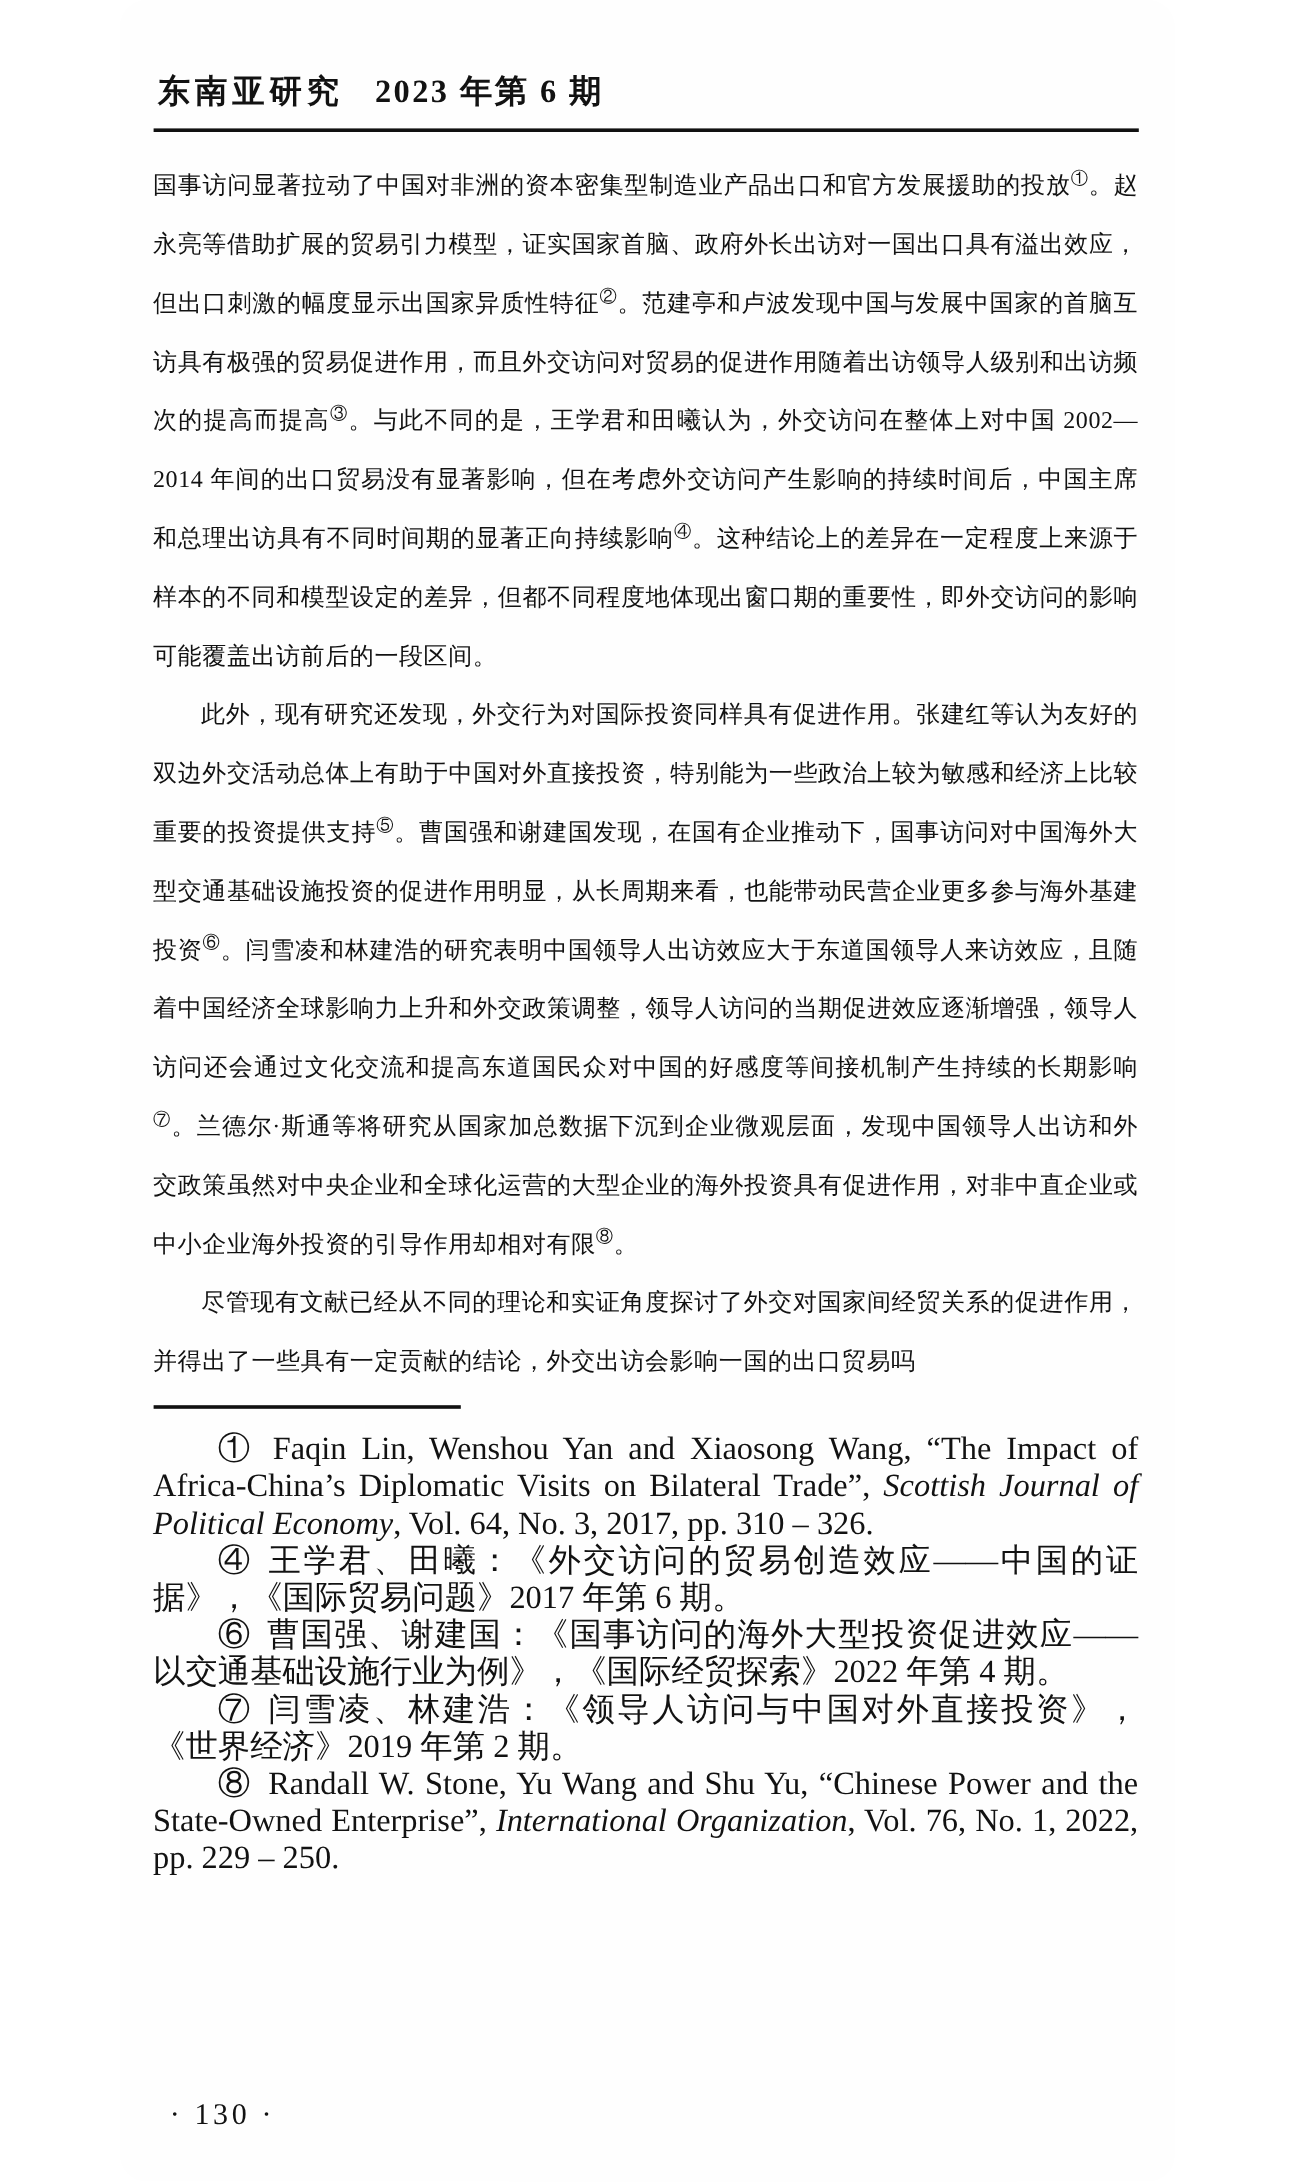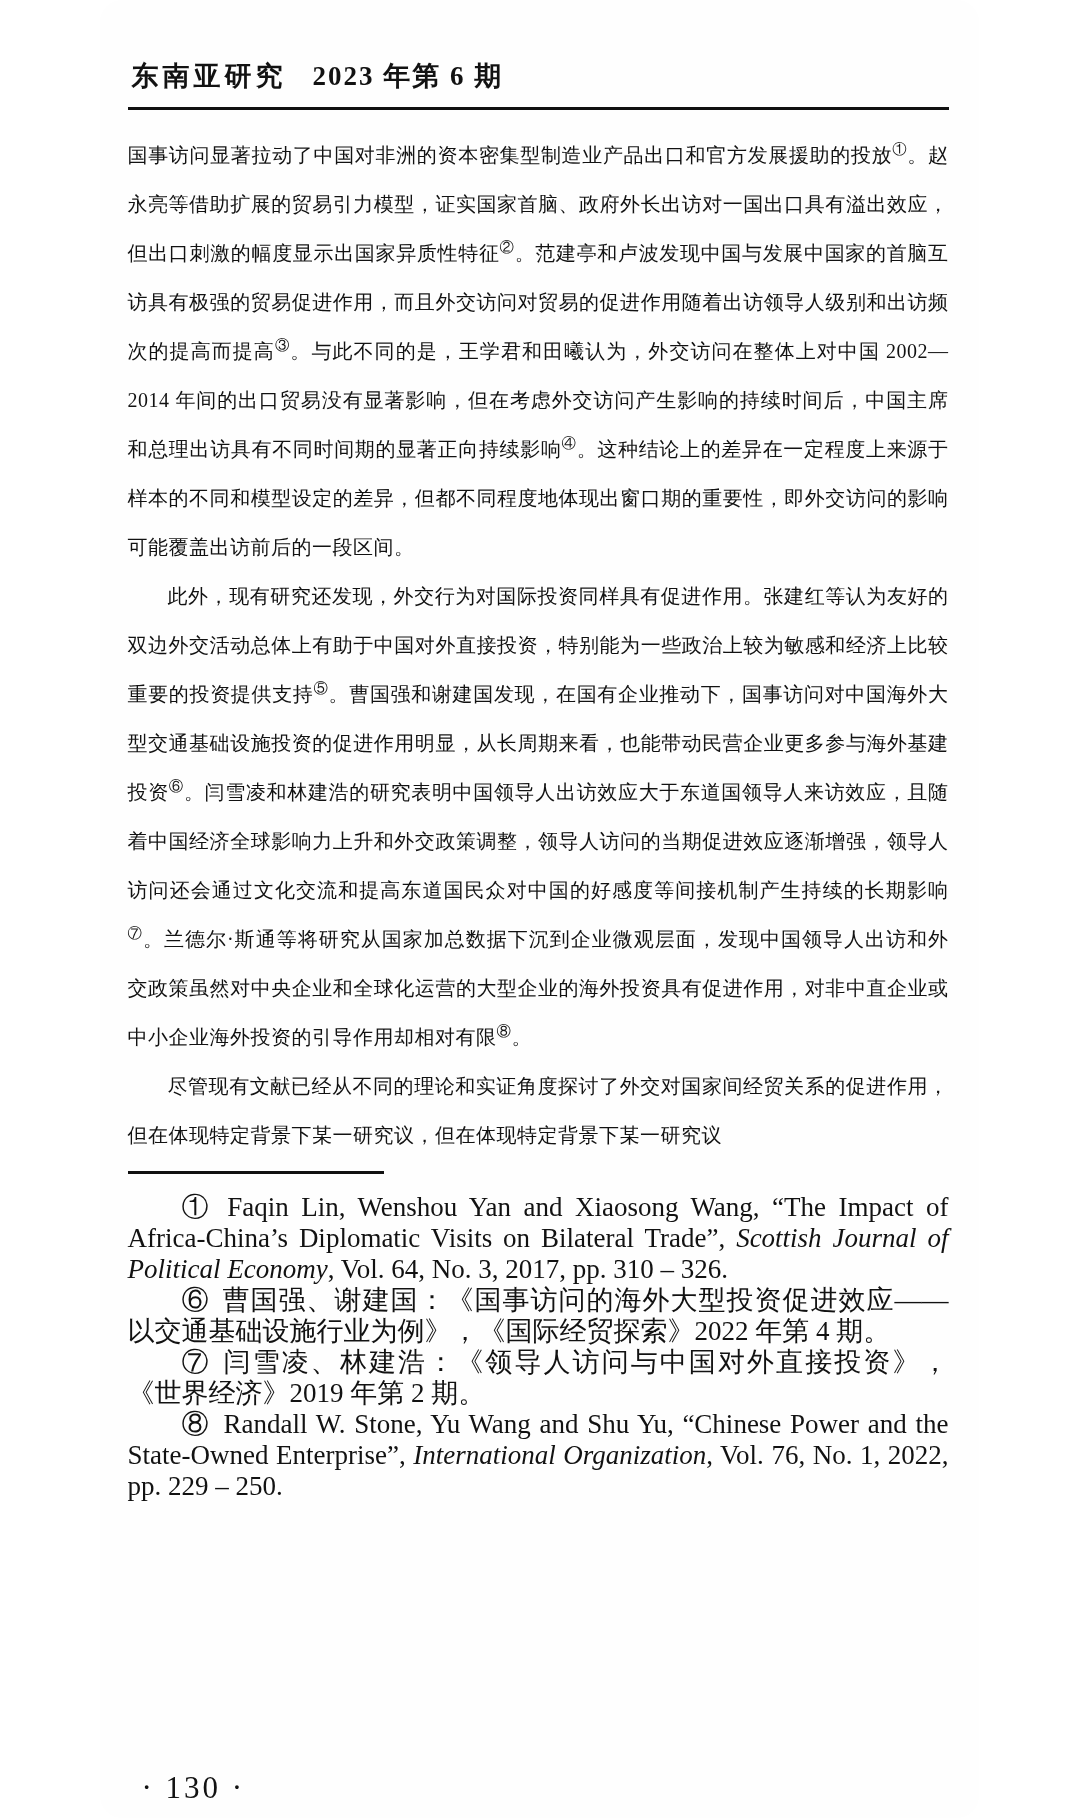--- a/index.html
+++ b/index.html
@@ -71,47 +71,48 @@
     line-height: 31px;
     text-align: justify;
     text-justify: inter-ideograph;
     text-indent: 2em;
   }
   .footnote .fn-marker { margin-right: 13px; }
   
   .page-footer {
     position: absolute;
     left: 42px;
-    bottom: 12px;
-    font-size: 31px;
+    bottom: 41px;
+    font-size: 25px;
     letter-spacing: 3px;
     margin-top: 15px;
   }
 </style>
 </head>
 <body>
 
 <div class="page">
 
   <div class="running-head">
     <span>东南亚研究</span><span class="issue">2023 年第 6 期</span>
   </div>
 
   <div class="head-rule"></div>
 
   <div class="body-text">
       <p class="para">国事访问显著拉动了中国对非洲的资本密集型制造业产品出口和官方发展援助的投放<sup>①</sup>。赵永亮等借助扩展的贸易引力模型，证实国家首脑、政府外长出访对一国出口具有溢出效应，但出口刺激的幅度显示出国家异质性特征<sup>②</sup>。范建亭和卢波发现中国与发展中国家的首脑互访具有极强的贸易促进作用，而且外交访问对贸易的促进作用随着出访领导人级别和出访频次的提高而提高<sup>③</sup>。与此不同的是，王学君和田曦认为，外交访问在整体上对中国 2002—2014 年间的出口贸易没有显著影响，但在考虑外交访问产生影响的持续时间后，中国主席和总理出访具有不同时间期的显著正向持续影响<sup>④</sup>。这种结论上的差异在一定程度上来源于样本的不同和模型设定的差异，但都不同程度地体现出窗口期的重要性，即外交访问的影响可能覆盖出访前后的一段区间。</p>
       <p class="para indent">此外，现有研究还发现，外交行为对国际投资同样具有促进作用。张建红等认为友好的双边外交活动总体上有助于中国对外直接投资，特别能为一些政治上较为敏感和经济上比较重要的投资提供支持<sup>⑤</sup>。曹国强和谢建国发现，在国有企业推动下，国事访问对中国海外大型交通基础设施投资的促进作用明显，从长周期来看，也能带动民营企业更多参与海外基建投资<sup>⑥</sup>。闫雪凌和林建浩的研究表明中国领导人出访效应大于东道国领导人来访效应，且随着中国经济全球影响力上升和外交政策调整，领导人访问的当期促进效应逐渐增强，领导人访问还会通过文化交流和提高东道国民众对中国的好感度等间接机制产生持续的长期影响<sup>⑦</sup>。兰德尔·斯通等将研究从国家加总数据下沉到企业微观层面，发现中国领导人出访和外交政策虽然对中央企业和全球化运营的大型企业的海外投资具有促进作用，对非中直企业或中小企业海外投资的引导作用却相对有限<sup>⑧</sup>。</p>
-      <p class="para indent">尽管现有文献已经从不同的理论和实证角度探讨了外交对国家间经贸关系的促进作用，但在体现特定背景下某一研究议，但在体现特定背景下某一研究议</p>
+      <p class="para indent">尽管现有文献已经从不同的理论和实证角度探讨了外交对国家间经贸关系的促进作用，并得出了一些具有一定贡献的结论，外交出访会影响一国的出口贸易吗</p>
     </div>
 
   <div class="footnote-sep"></div>
 
   <div class="footnotes">
       <p class="footnote"><span class="fn-marker">①</span>Faqin Lin, Wenshou Yan and Xiaosong Wang, “The Impact of Africa-China’s Diplomatic Visits on Bilateral Trade”, <i>Scottish Journal of Political Economy</i>, Vol. 64, No. 3, 2017, pp. 310 – 326.</p>
+      <p class="footnote"><span class="fn-marker">④</span>王学君、田曦：《外交访问的贸易创造效应——中国的证据》，《国际贸易问题》2017 年第 6 期。</p>
       <p class="footnote"><span class="fn-marker">⑥</span>曹国强、谢建国：《国事访问的海外大型投资促进效应——以交通基础设施行业为例》，《国际经贸探索》2022 年第 4 期。</p>
       <p class="footnote"><span class="fn-marker">⑦</span>闫雪凌、林建浩：《领导人访问与中国对外直接投资》，《世界经济》2019 年第 2 期。</p>
       <p class="footnote"><span class="fn-marker">⑧</span>Randall W. Stone, Yu Wang and Shu Yu, “Chinese Power and the State-Owned Enterprise”, <i>International Organization</i>, Vol. 76, No. 1, 2022, pp. 229 – 250.</p>
     </div>
 
   <div class="page-footer">· 130 ·</div>
 
 </div>
 
 </body></html>

